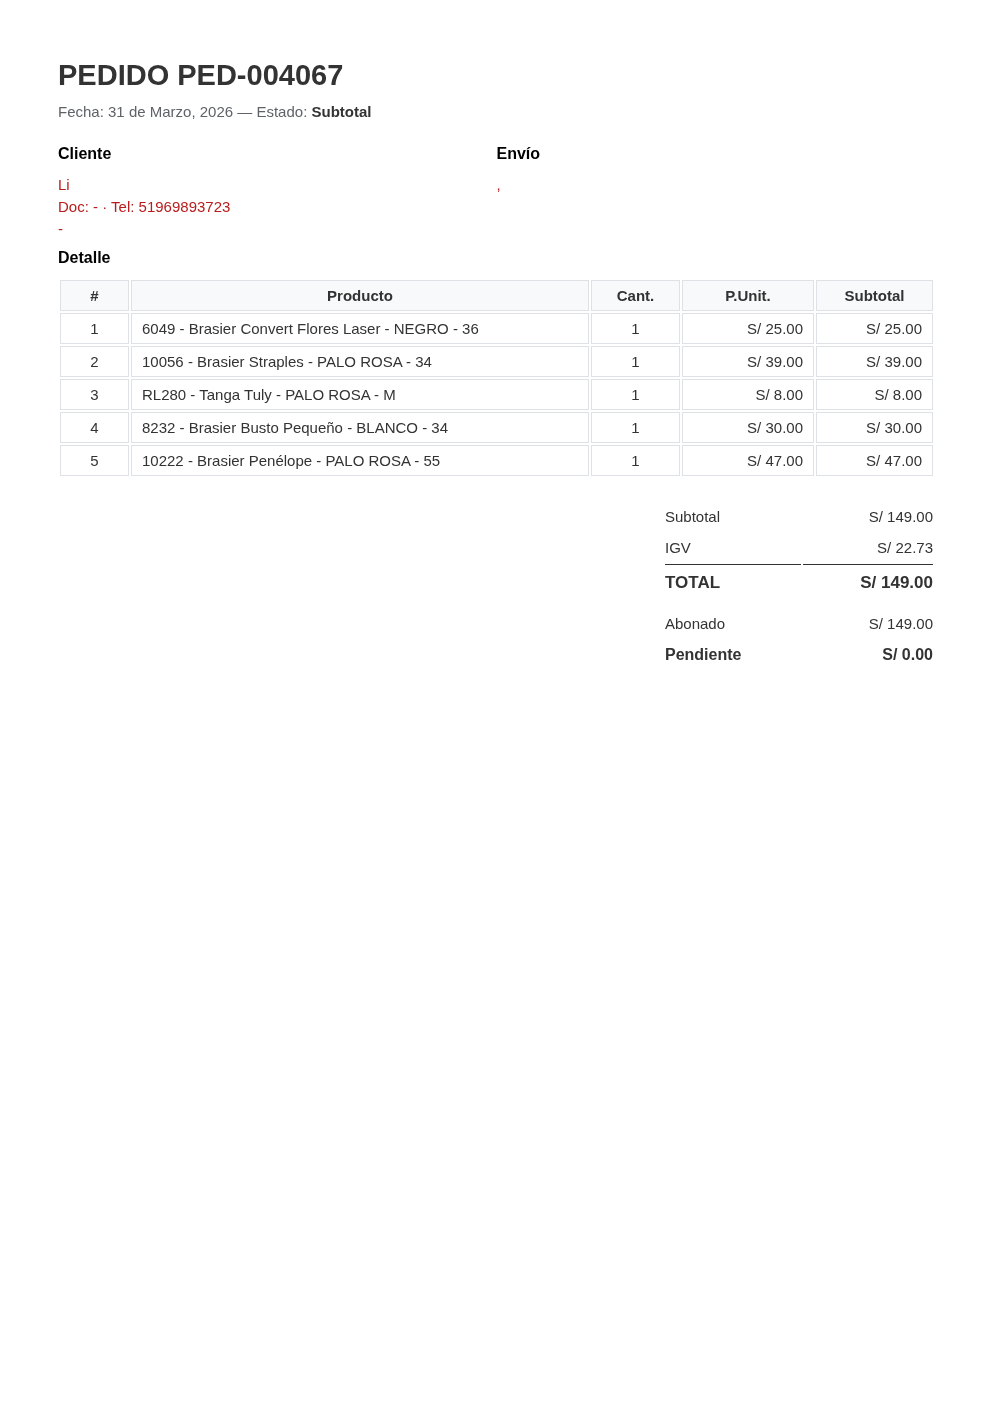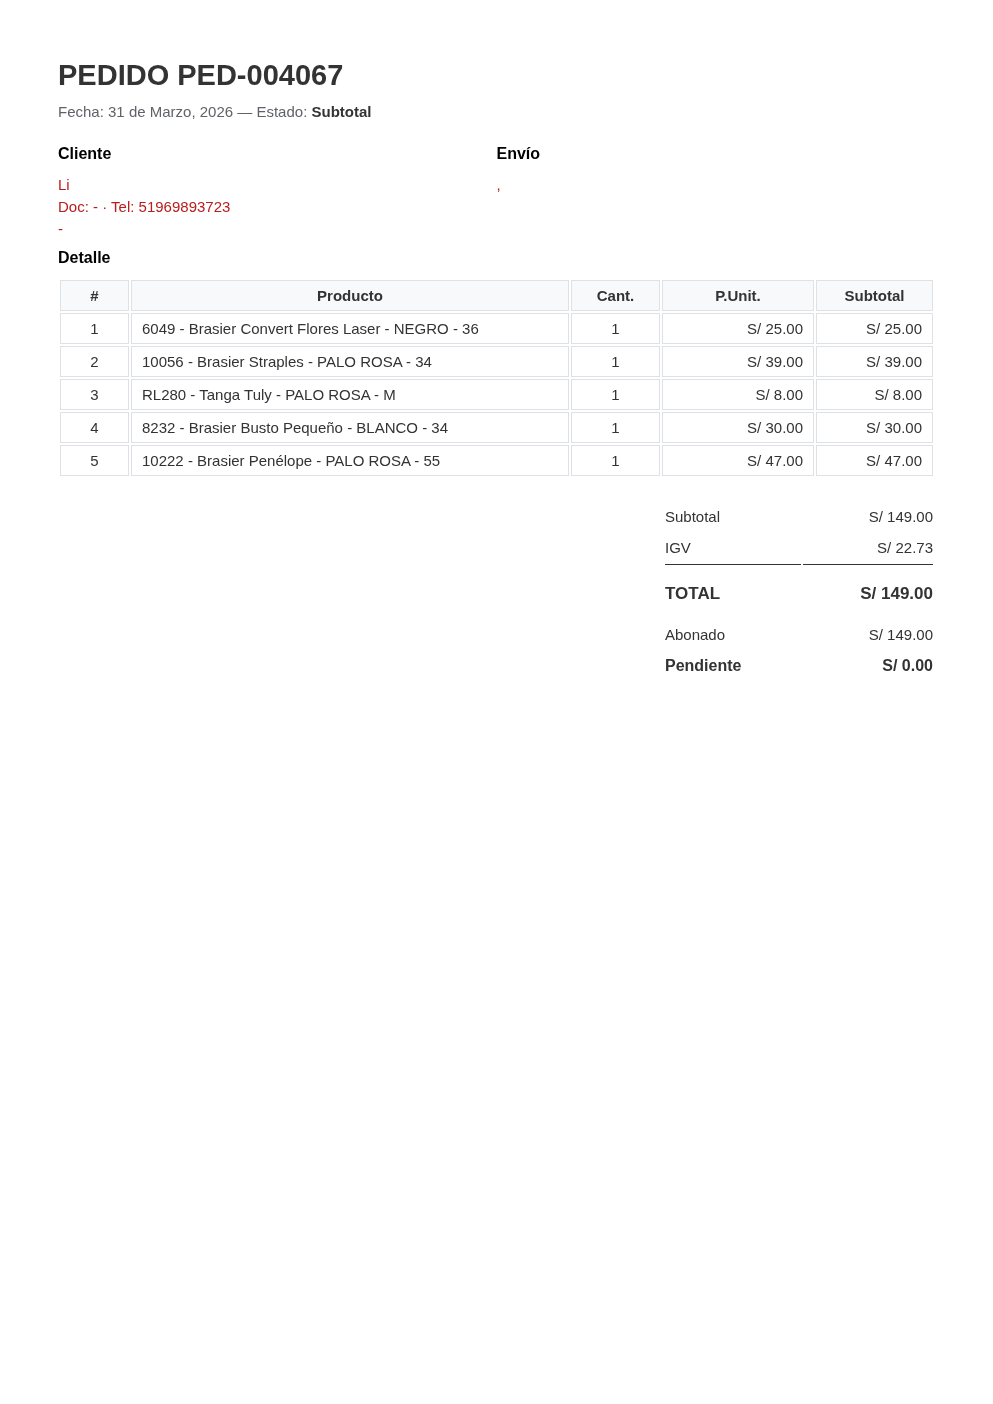--- a/index.html
+++ b/index.html
@@ -59,35 +59,35 @@
   }
   table.detalle th {
     background: #f8f9fa;
     font-weight: bold;
     text-align: center;
   }
   .c-num  { width: 69px;  text-align: center; }
   .c-prod { text-align: left; }
   th.c-prod { text-align: center; }
   .c-cant { width: 89px;  text-align: center; }
-  .c-punit{ width: 152px; text-align: right; }
+  .c-punit{ width: 132px; text-align: right; }
   .c-sub  { width: 117px; text-align: right; }
   table.totals {
     border-collapse: separate;
     border-spacing: 2px;
     margin: 22px 0 0 auto;
     width: 272px;
     font-size: 15px;
     color: #333333;
   }
   table.totals td { padding: 6px 0; text-align: left; }
   table.totals td.val { text-align: right; }
   table.totals tr.row-total td {
     border-top: 1px solid #333333;
-    padding-top: 19px;
+    padding-top: 8px;
     padding-bottom: 8px;
     font-weight: bold;
     font-size: 17px;
   }
   table.totals tr.row-abonado td { padding-top: 12px; }
   table.totals tr.row-pendiente td { font-weight: bold; font-size: 16px; }
 </style>
 </head>
 <body>
 

